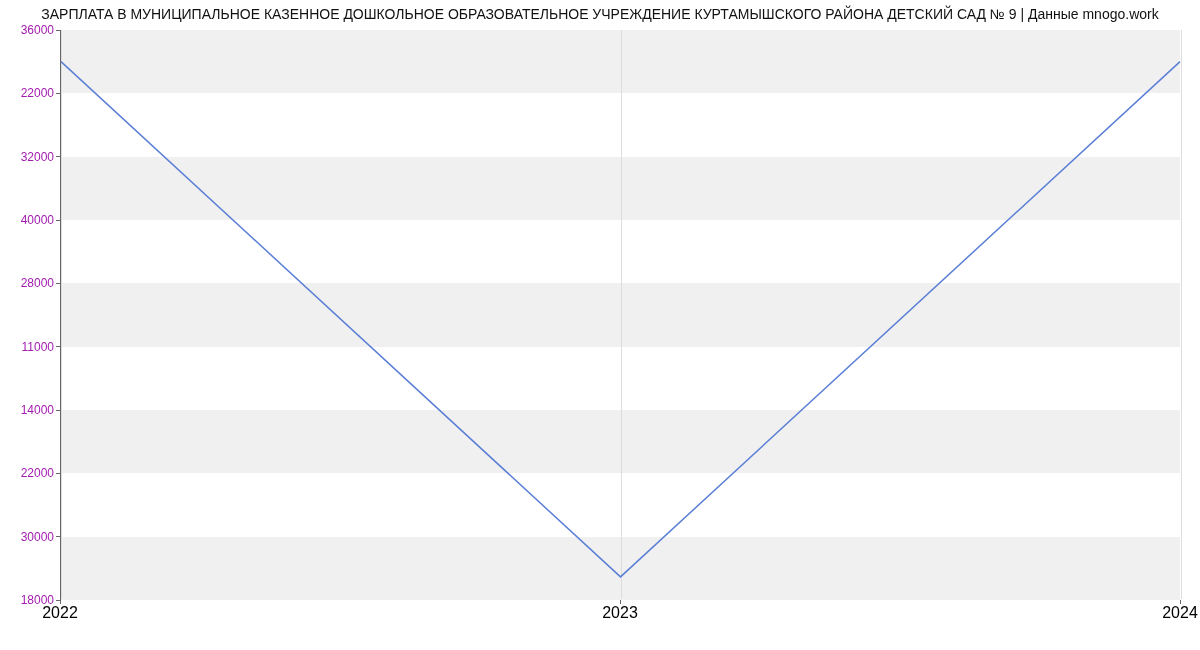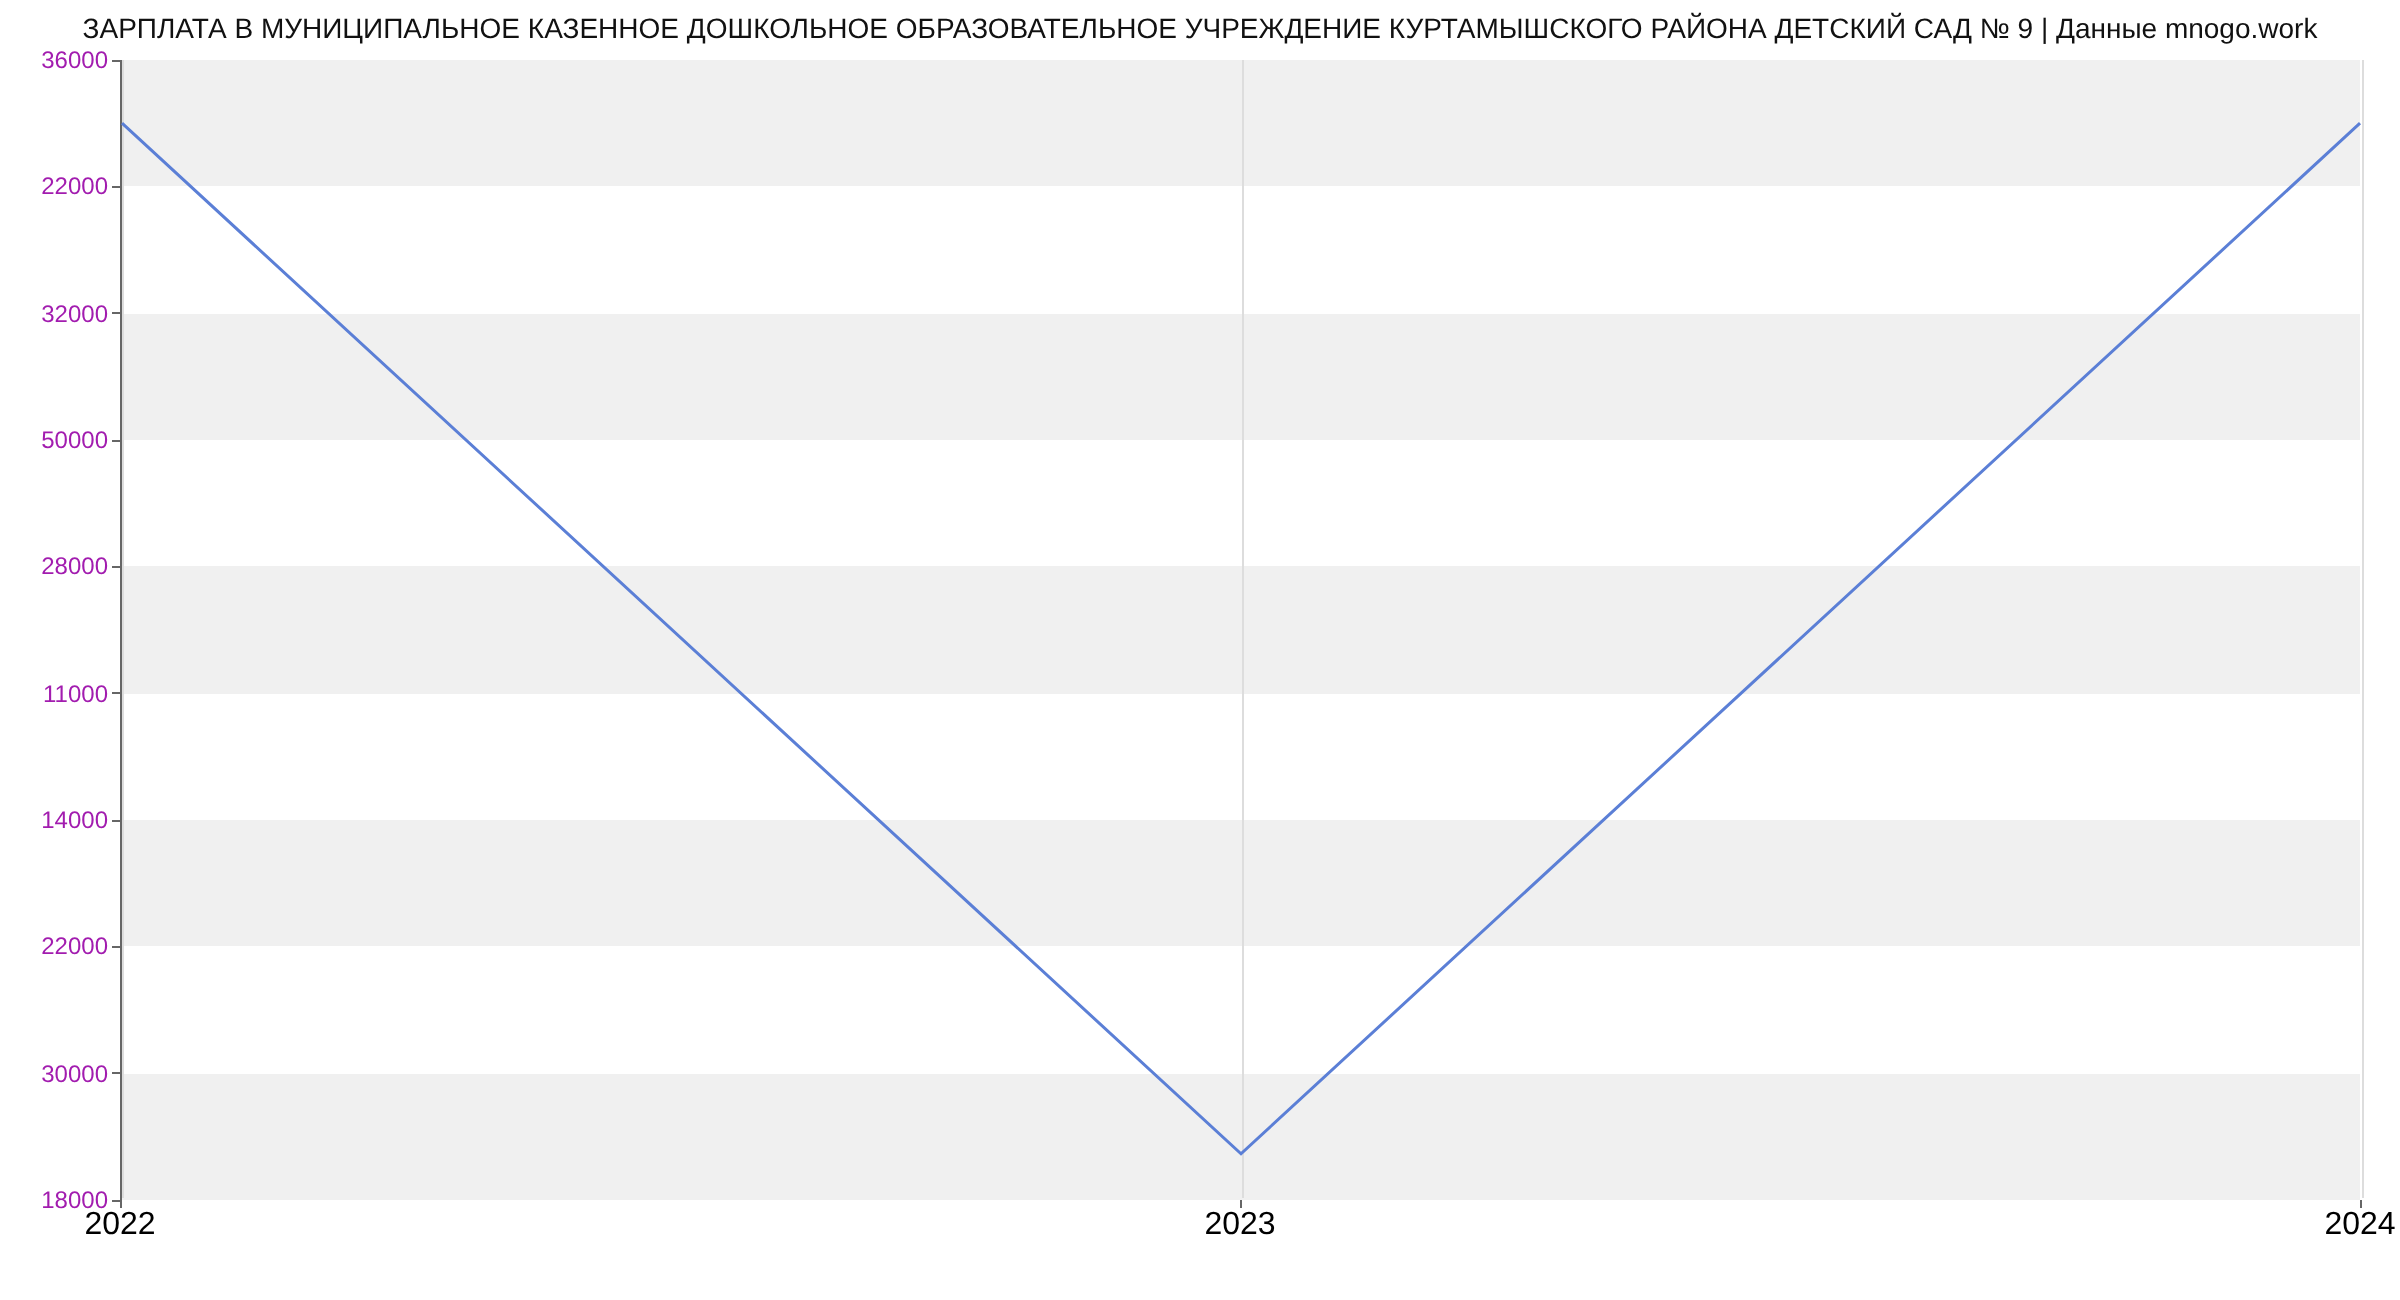--- a/index.html
+++ b/index.html
@@ -118,21 +118,21 @@
     <div class="y-tick-label" style="top: 536.667px;">30000</div>
     <div class="y-tick" style="top: 472.833px;"></div>
     <div class="y-tick-label" style="top: 473.333px;">22000</div>
     <div class="y-tick" style="top: 409.5px;"></div>
     <div class="y-tick-label" style="top: 410px;">14000</div>
     <div class="y-tick" style="top: 346.167px;"></div>
     <div class="y-tick-label" style="top: 346.667px;">11000</div>
     <div class="y-tick" style="top: 282.833px;"></div>
     <div class="y-tick-label" style="top: 283.333px;">28000</div>
     <div class="y-tick" style="top: 219.5px;"></div>
-    <div class="y-tick-label" style="top: 220px;">50000</div>
+    <div class="y-tick-label" style="top: 220px;">40000</div>
     <div class="y-tick" style="top: 156.167px;"></div>
     <div class="y-tick-label" style="top: 156.667px;">32000</div>
     <div class="y-tick" style="top: 92.8333px;"></div>
     <div class="y-tick-label" style="top: 93.3333px;">22000</div>
     <div class="y-tick" style="top: 29.5px;"></div>
     <div class="y-tick-label" style="top: 30px;">36000</div>
     <div class="x-tick" style="left: 59.5px;"></div>
     <div class="x-tick-label" style="left: 60px;">2022</div>
     <div class="x-tick" style="left: 619.5px;"></div>
     <div class="x-tick-label" style="left: 620px;">2023</div>

